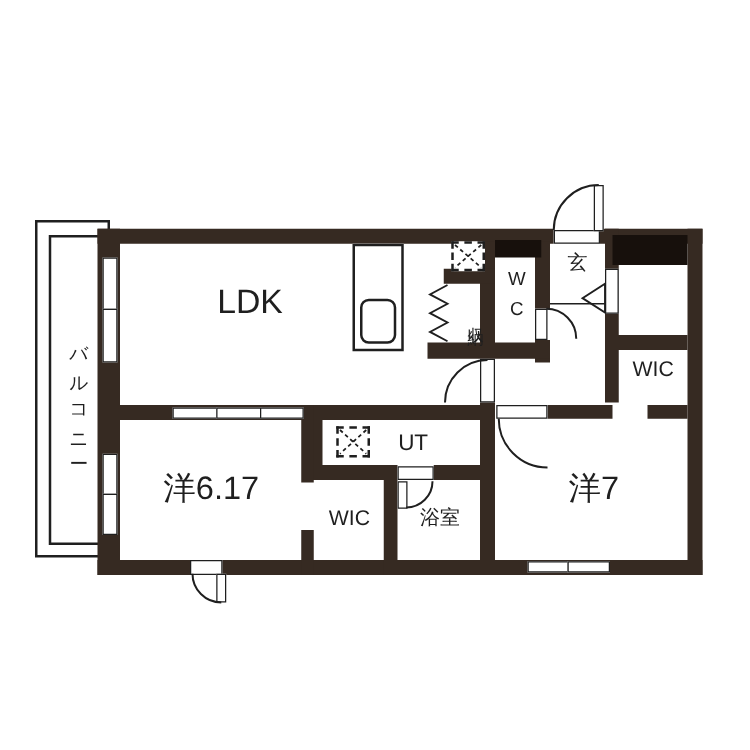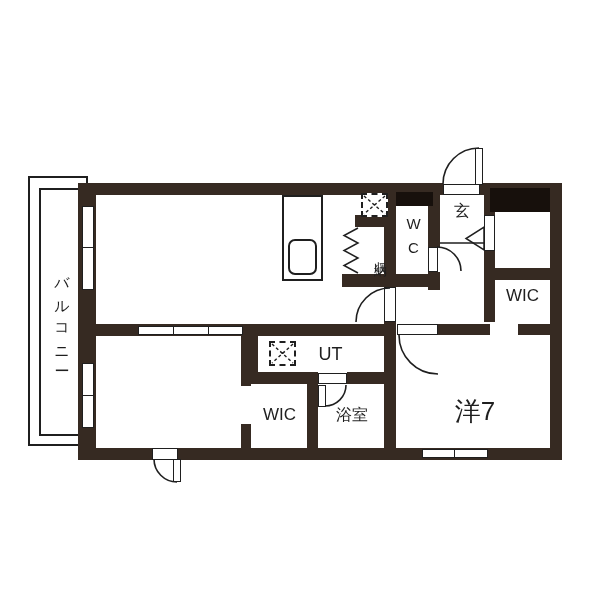--- a/index.html
+++ b/index.html
@@ -97,21 +97,23 @@
     </g>
     <path d="M358,228 L344,235.5 L358,243 L344,250.5 L358,258 L344,265.5 L358,273" fill="#ffffff" stroke="#1f1f1f" stroke-width="1.5"></path>
     <polygon points="484,227 484,250 466,238.5" fill="#ffffff" stroke="#1f1f1f" stroke-width="1.5"></polygon>
     <path d="M 440 243 L 484 243" stroke="#1f1f1f" stroke-width="1.3"></path>
     <g stroke="#1f1f1f" stroke-width="1.4" stroke-dasharray="3,2.5">
       <path d="M364,196 L385,214 M385,196 L364,214"></path>
       <path d="M272,344 L293,363 M293,344 L272,363"></path>
     </g>
   </svg>
 
-  <div class="lbl" style="left:400px;top:397px;width:150px;font-size:26px;">洋7</div>
+  <div class="lbl" style="left:110px;top:227px;width:180px;font-size:27px;">LDK</div>
+  <div class="lbl" style="left:96px;top:376px;width:146px;font-size:26px;">洋6.17</div>
+  <div class="lbl" style="left:400px;top:376px;width:150px;font-size:26px;">洋7</div>
   <div class="lbl" style="left:251px;top:406px;width:57px;font-size:17px;">WIC</div>
   <div class="lbl" style="left:494px;top:287px;width:57px;font-size:17px;">WIC</div>
   <div class="lbl" style="left:303px;top:345px;width:55px;font-size:18px;">UT</div>
   <div class="lbl" style="left:317px;top:406px;width:70px;font-size:16px;">浴室</div>
   <div class="lbl vtext" style="left:363px;top:229px;width:24px;height:50px;font-size:13px;letter-spacing:3px;">収納</div>
   <div class="lbl" style="left:398px;top:212px;width:31px;font-size:15px;line-height:24px;">
     <span>W</span><br>
     <span>C</span>
   </div>
   <div class="lbl" style="left:446px;top:202px;width:32px;font-size:16px;">玄</div>

